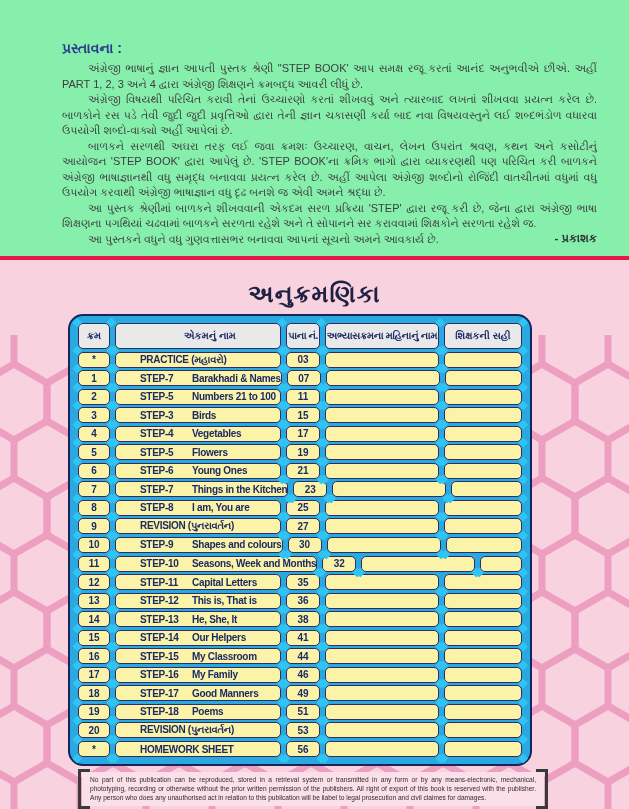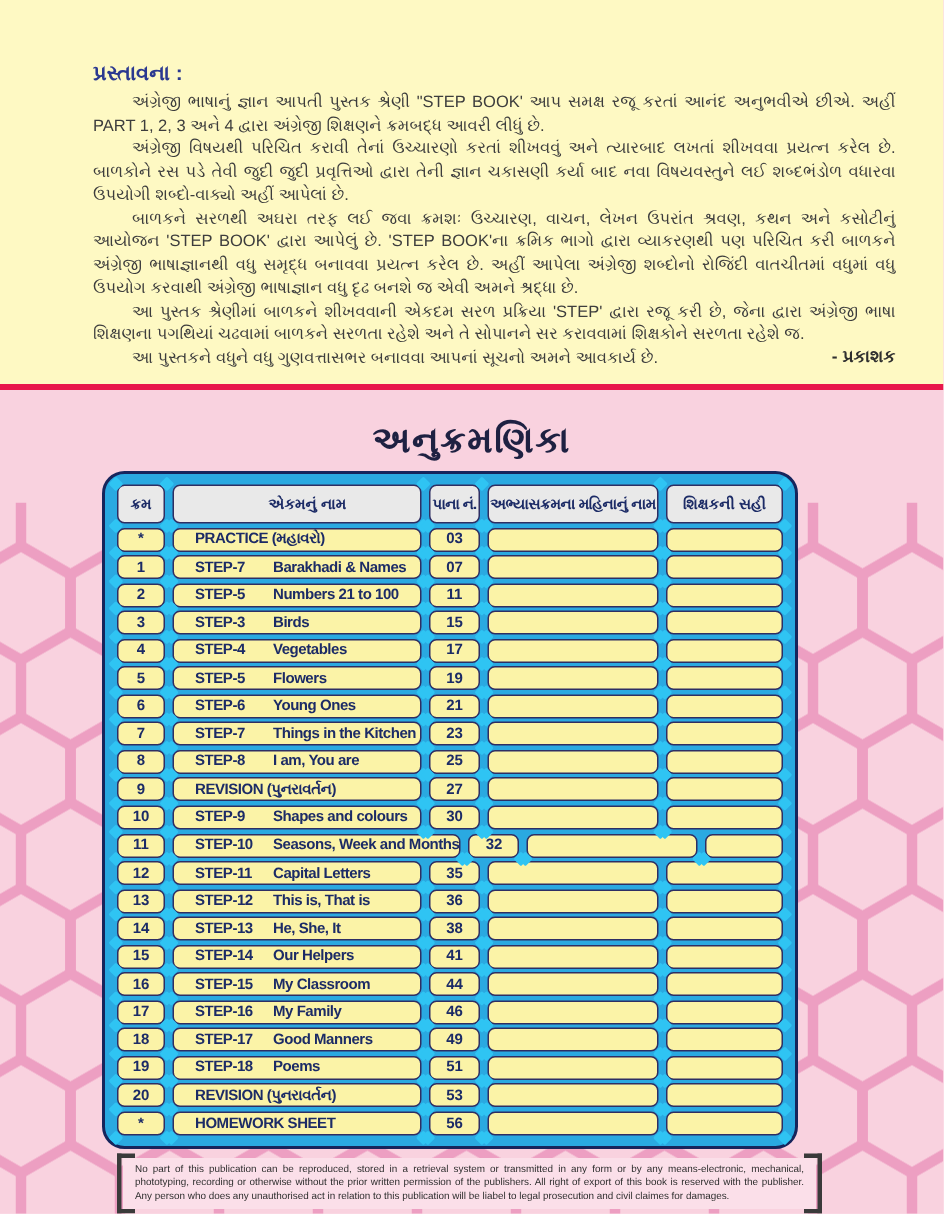--- a/index.html
+++ b/index.html
@@ -4,21 +4,21 @@
 <style>
   html,body{margin:0;padding:0;}
   .page{
     position:relative;width:629px;height:809px;overflow:hidden;
     font-family:"Liberation Sans","DejaVu Sans",sans-serif;
     background:#f9d2df;
   }
   
   .top-section{
     position:absolute;top:0;left:0;width:629px;height:257px;
-    background:#fef9c3;box-sizing:border-box;
+    background:#86efac;box-sizing:border-box;
     padding:40px 32px 0 62px;
   }
   .preface-heading{
     margin:0 0 4px 0;font-size:14px;font-weight:bold;color:#2b3990;
   }
   .preface p{
     margin:0;font-size:11px;line-height:15.5px;color:#3d3d3d;
     text-align:justify;text-indent:26px;font-weight:500;
   }
   .last-line{display:flex;align-items:flex-start;}
@@ -53,21 +53,21 @@
   .trow{display:flex;gap:5px;flex:1;min-height:0;}
   .trow.hrow{flex:0 0 26px;}
   .cell{
     position:relative;box-sizing:border-box;
     border:1.2px solid #2e2e63;border-radius:5px;
     display:flex;align-items:center;justify-content:center;
     background:#fbf3a7;overflow:visible;
   }
   .hrow .cell{background:#e9e9e9;}
   .c-num{flex:0 0 32px;}
-  .c-name{flex:0 0 166px;justify-content:flex-start;padding-left:14px;}
+  .c-name{flex:0 0 166px;justify-content:flex-start;padding-left:24px;}
   .c-page{flex:0 0 34px;}
   .c-month{flex:0 0 114px;}
   .c-sign{flex:1;}
   .hcell-text{
     font-size:10px;font-weight:bold;color:#1c2b66;white-space:nowrap;
   }
   .num-text,.page-text{font-size:10px;font-weight:bold;color:#1c2b66;}
   .step-label{
     flex:0 0 52px;font-size:10px;font-weight:bold;color:#1c2b66;
     letter-spacing:-0.3px;white-space:nowrap;

